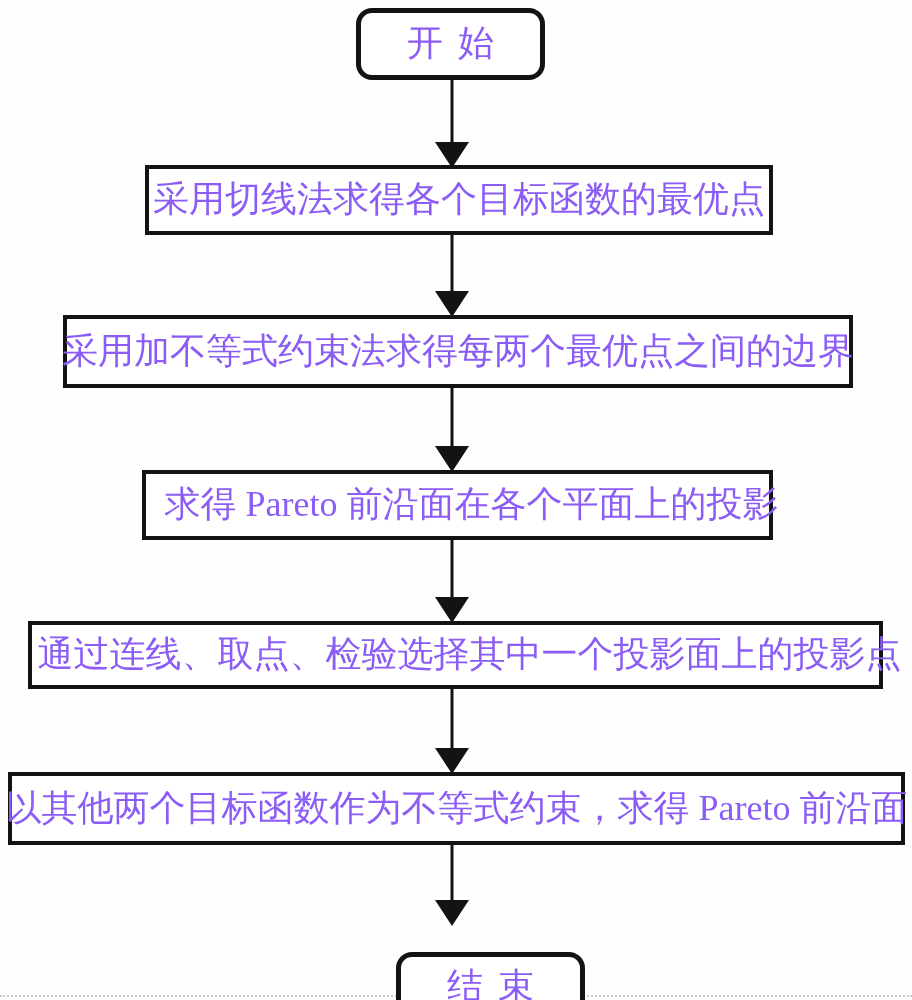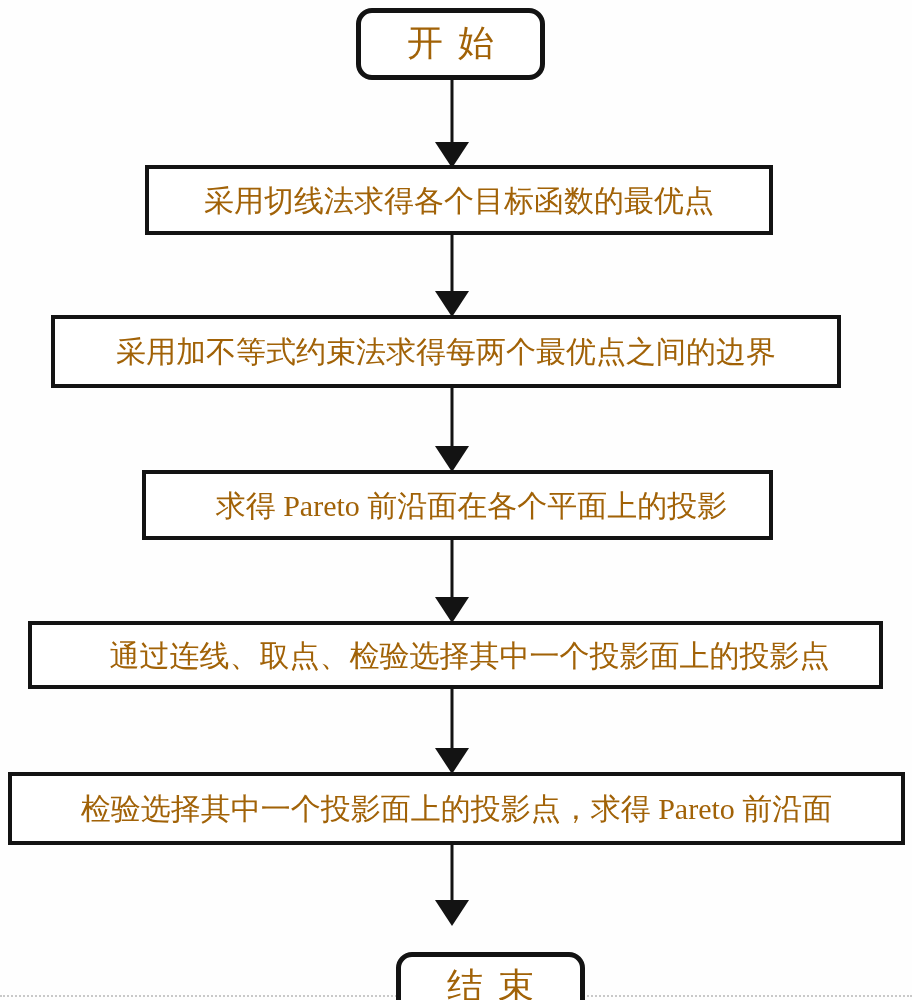--- a/index.html
+++ b/index.html
@@ -2,47 +2,47 @@
 <html><head>
 <meta charset="utf-8">
 <style>
   html, body { margin: 0; padding: 0; background: #ffffff; }
   .canvas {
     position: relative;
     width: 912px;
     height: 1000px;
     background: #fefefe;
     font-family: "Liberation Serif", "DejaVu Serif", serif;
-    color: #a16207;
+    color: #8b5cf6;
     overflow: hidden;
   }
   .node {
     position: absolute;
     box-sizing: border-box;
     background: #ffffff;
     border: 4px solid #131313;
     display: flex;
     align-items: center;
     justify-content: center;
-    font-size: 30px;
+    font-size: 36px;
     line-height: 1.1;
     white-space: nowrap;
     z-index: 2;
   }
   .node span { display: inline-block; }
   .terminator {
     border-radius: 16px;
     border-width: 5px;
     font-size: 36px;
     letter-spacing: 0.42em;
     text-indent: 0.42em;
   }
   .pos-start { left: 356px; top: 8px;   width: 189px; height: 72px; }
   .pos-step1 { left: 145px; top: 165px; width: 628px; height: 70px; }
-  .pos-step2 { left: 51px;  top: 315px; width: 790px; height: 73px; text-align: right; }
+  .pos-step2 { left: 63px;  top: 315px; width: 790px; height: 73px; text-align: right; }
   .pos-step3 { left: 142px; top: 470px; width: 631px; height: 70px; padding-left: 28px; }
   .pos-step4 { left: 28px;  top: 621px; width: 855px; height: 68px; padding-left: 28px; }
   .pos-step5 { left: 8px;   top: 772px; width: 897px; height: 73px; }
   .pos-end   { left: 356px; top: 952px; width: 189px; height: 69px; margin-left: 40px; }
 
   .arrow { position: absolute; width: 36px; z-index: 1; }
   .arrow .line {
     position: absolute; left: 50%; transform: translateX(-50%);
     top: 0; bottom: 16px; width: 3px; background: #131313;
   }
@@ -109,21 +109,21 @@
   <div class="node pos-step4">
     <span>通过连线、取点、检验选择其中一个投影面上的投影点</span>
   </div>
 
   <div class="arrow pos-a5">
     <span class="line"></span>
     <span class="head"></span>
   </div>
 
   <div class="node pos-step5">
-    <span>检验选择其中一个投影面上的投影点，求得 Pareto 前沿面</span>
+    <span>以其他两个目标函数作为不等式约束，求得 Pareto 前沿面</span>
   </div>
 
   <div class="arrow pos-a6">
     <span class="line"></span>
     <span class="head"></span>
   </div>
 
   <div class="node terminator pos-end">
     <span>结束</span>
   </div>

